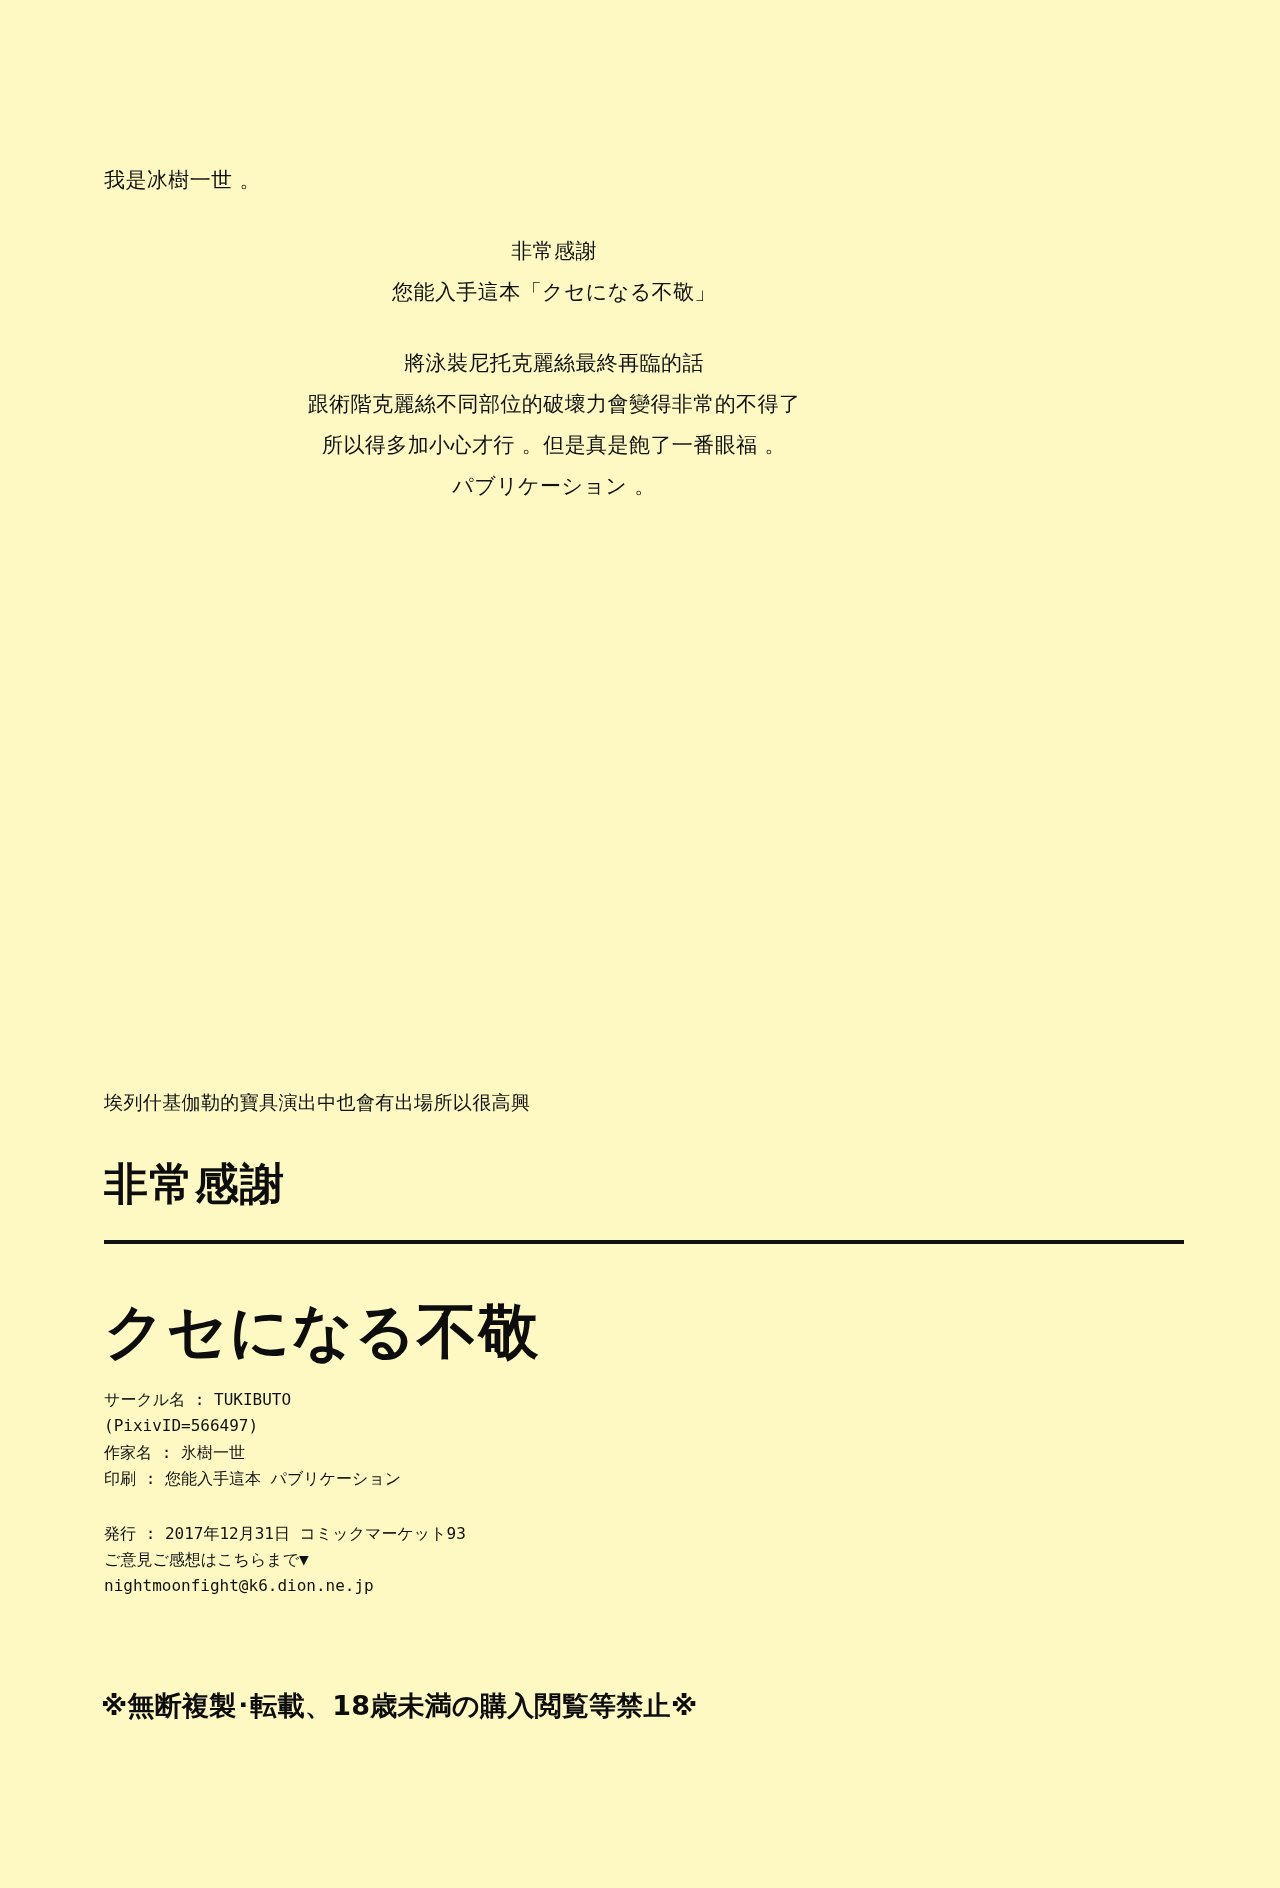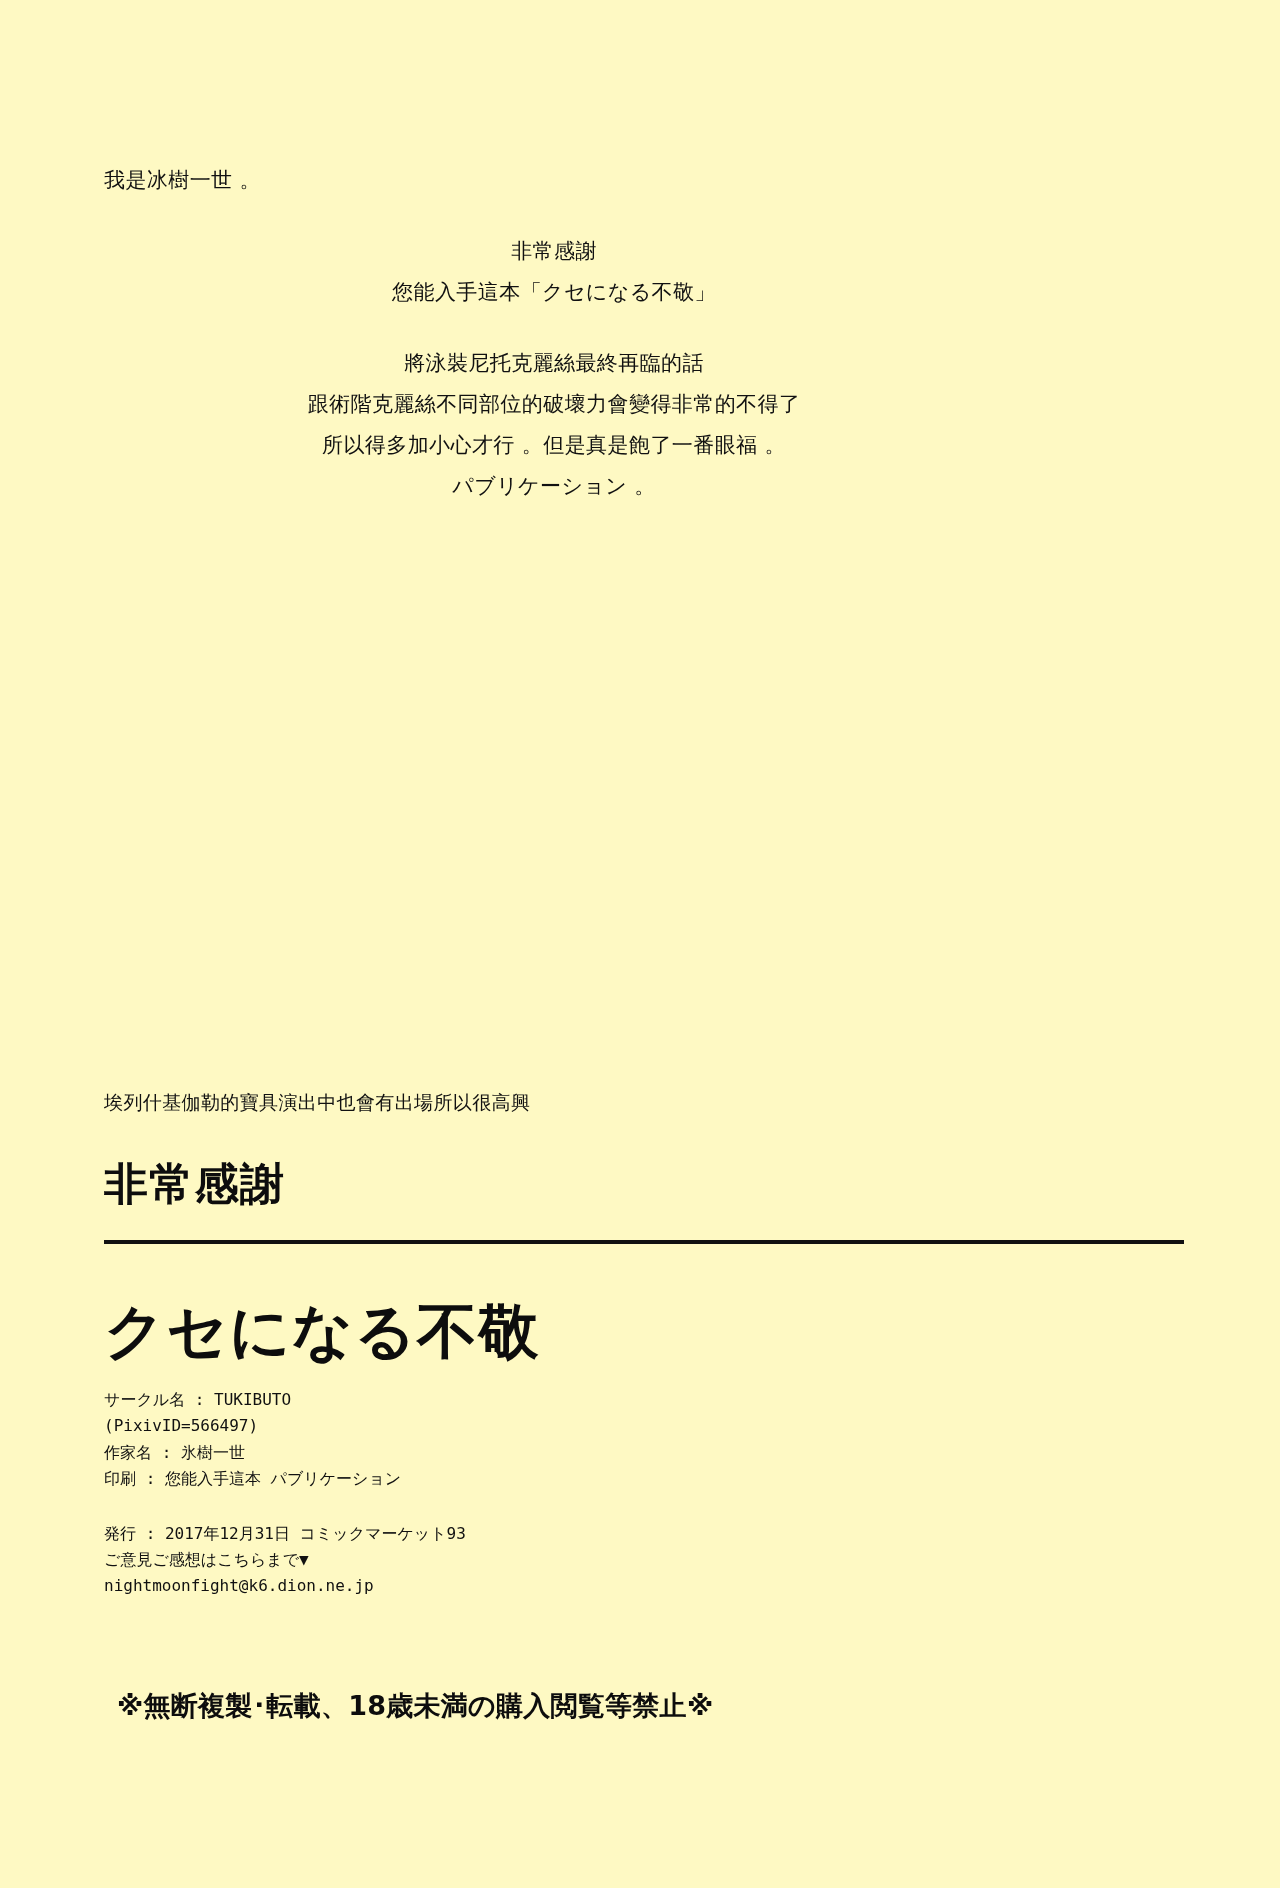--- a/index.html
+++ b/index.html
@@ -96,21 +96,21 @@
   }
   .mono-block .line {
     display: block;
     white-space: pre;
   }
   .mono-block.second {
     margin-top: 28px;
   }
   .warning {
     position: absolute;
-    left: 117px;
+    left: 101px;
     top: 1688px;
     font-size: 27px;
     font-weight: 700;
     letter-spacing: 0.01em;
     color: #0d0d0d;
     white-space: pre;
   }
 </style>
 </head>
 <body>

